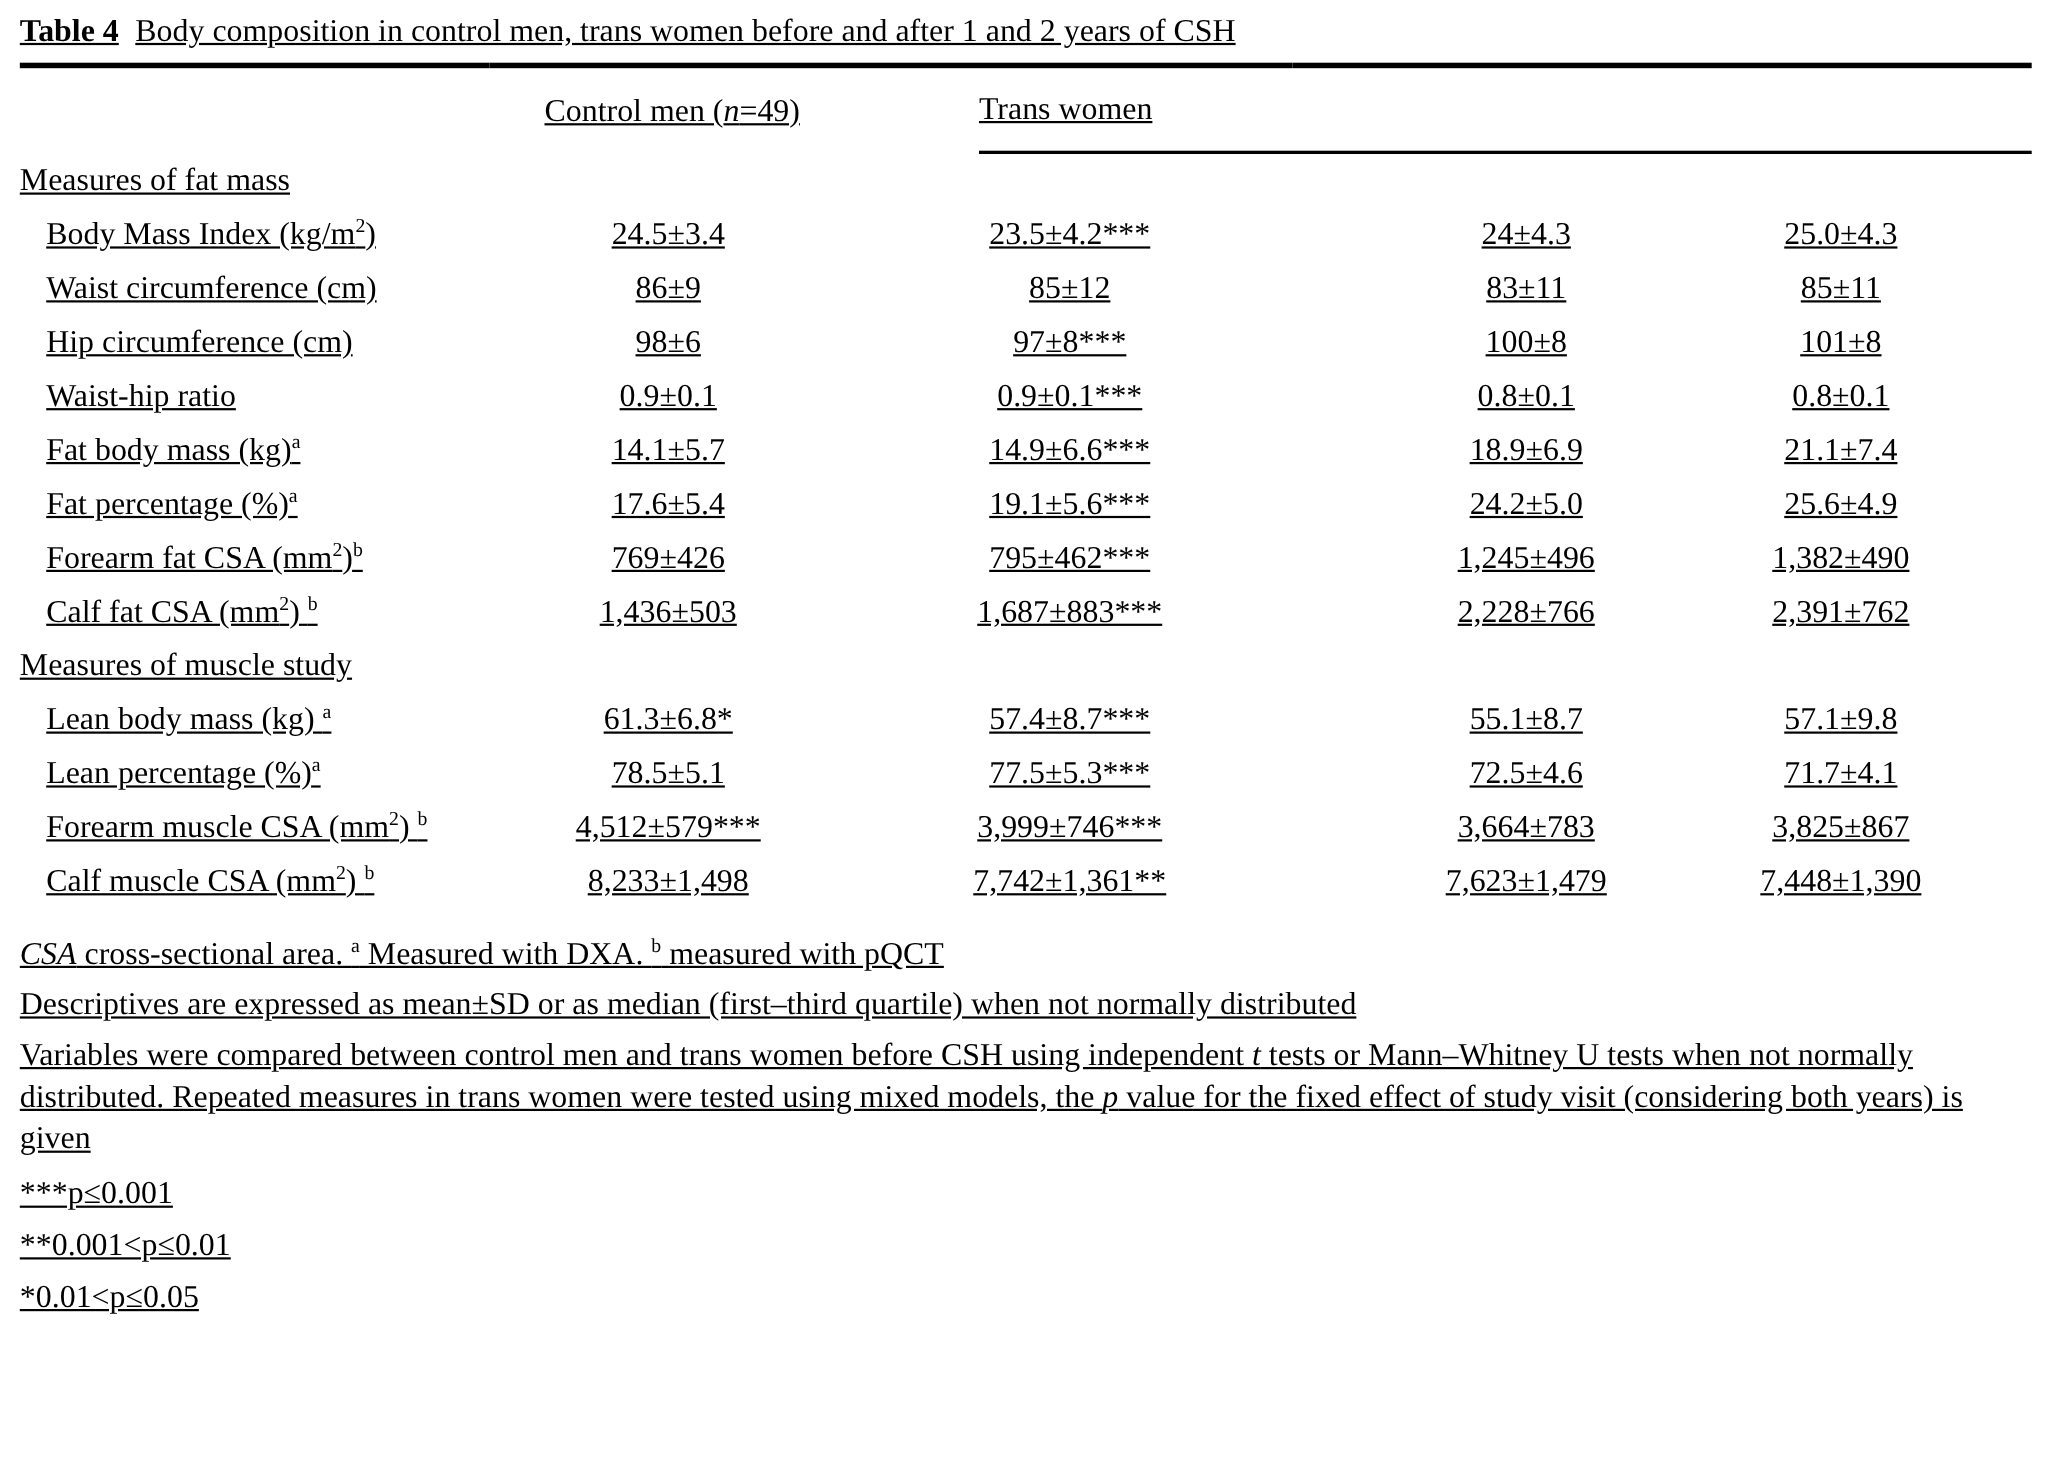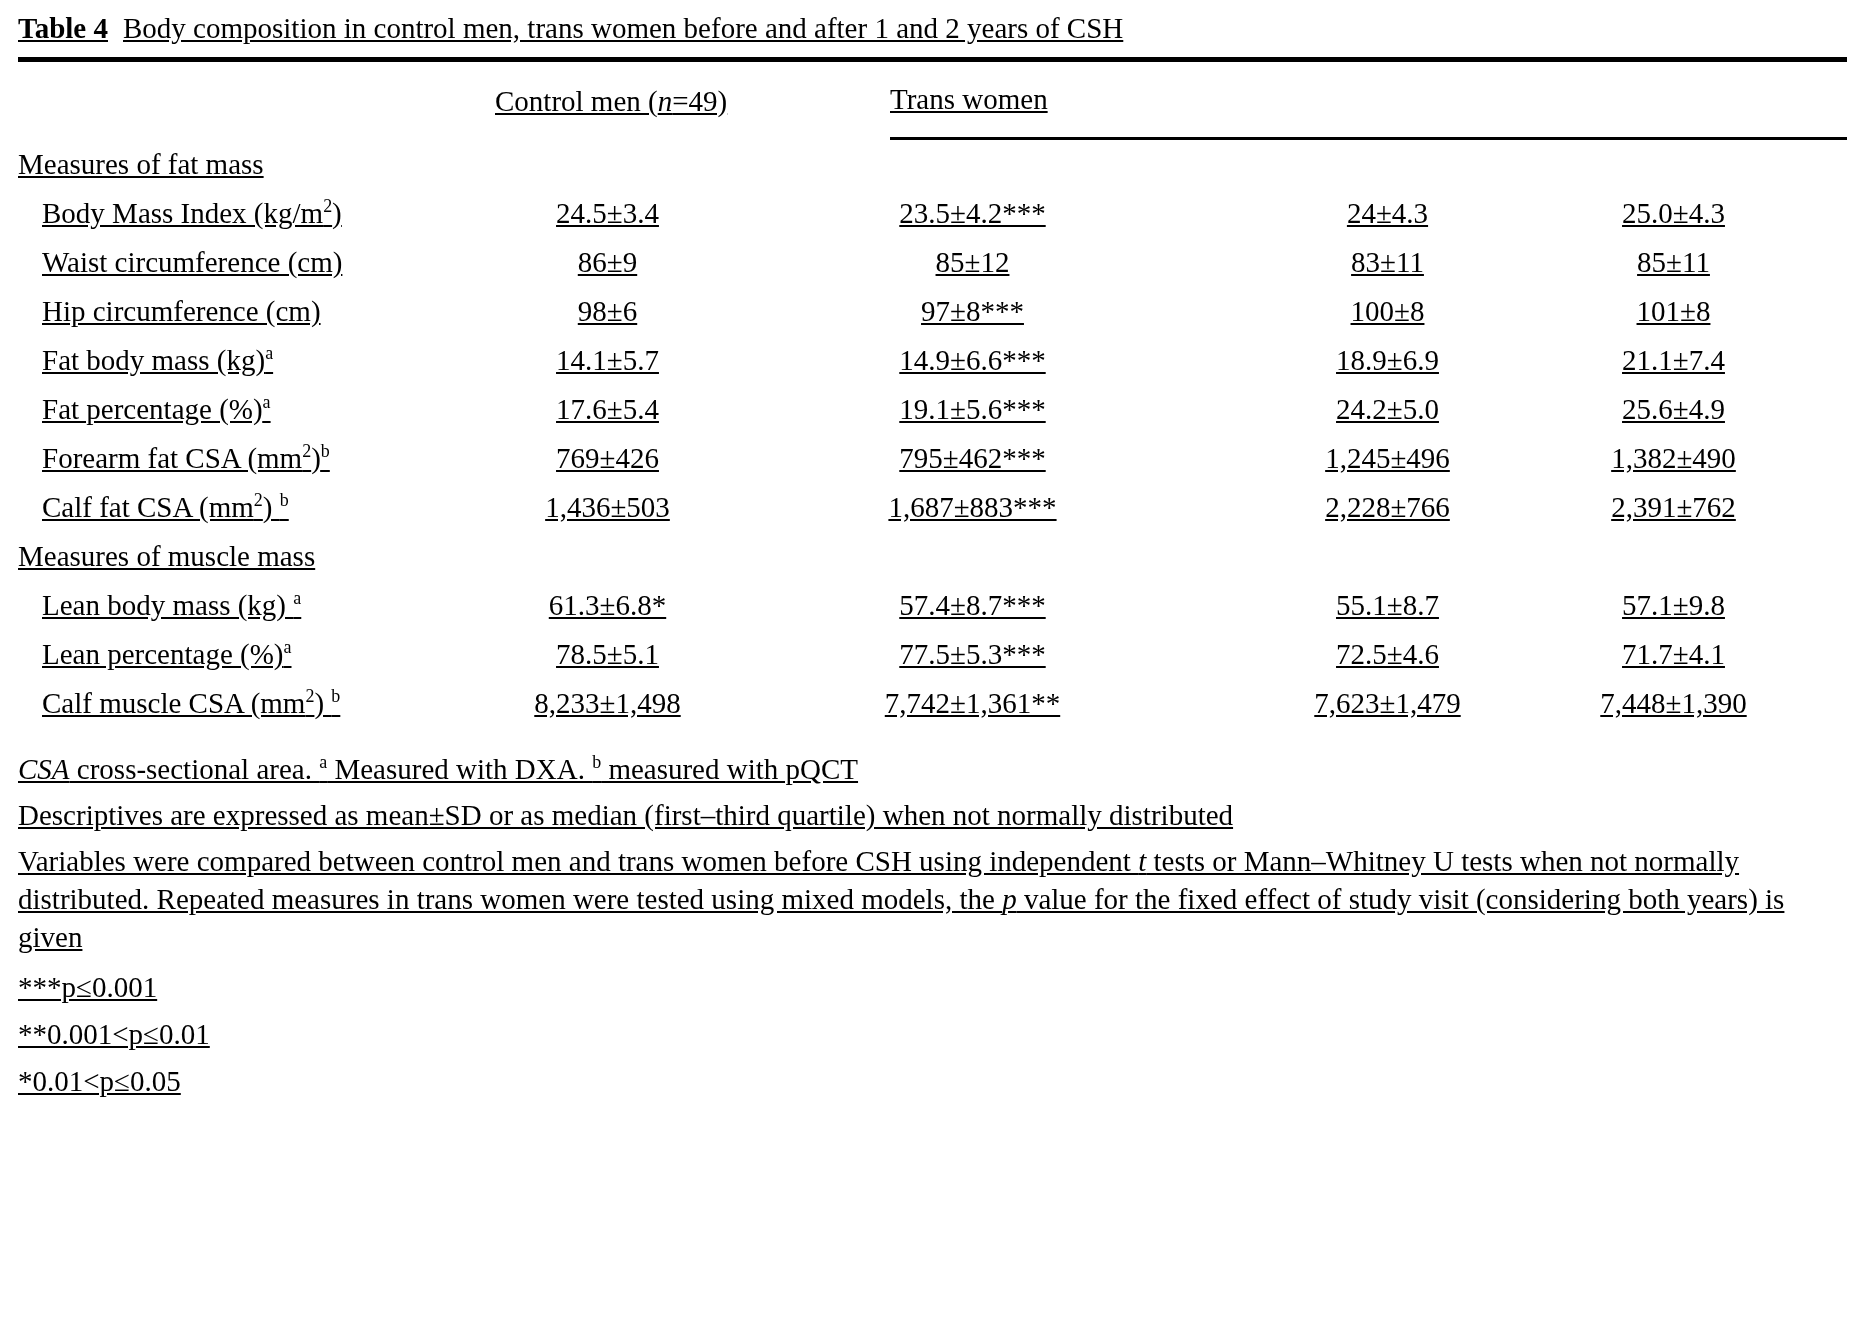--- a/index.html
+++ b/index.html
@@ -85,20 +85,27 @@
           <td class="v c4">85±11</td>
         </tr>
         <tr class="data-row">
           <td class="rowlabel">Hip circumference (cm)</td>
           <td class="v c1">98±6</td>
           <td class="v c2">97±8***</td>
           <td class="v c3">100±8</td>
           <td class="v c4">101±8</td>
         </tr>
         <tr class="data-row">
+          <td class="rowlabel">Waist-hip ratio</td>
+          <td class="v c1">0.9±0.1</td>
+          <td class="v c2">0.9±0.1***</td>
+          <td class="v c3">0.8±0.1</td>
+          <td class="v c4">0.8±0.1</td>
+        </tr>
+        <tr class="data-row">
           <td class="rowlabel">Fat body mass (kg)<sup>a</sup></td>
           <td class="v c1">14.1±5.7</td>
           <td class="v c2">14.9±6.6***</td>
           <td class="v c3">18.9±6.9</td>
           <td class="v c4">21.1±7.4</td>
         </tr>
         <tr class="data-row">
           <td class="rowlabel">Fat percentage (%)<sup>a</sup></td>
           <td class="v c1">17.6±5.4</td>
           <td class="v c2">19.1±5.6***</td>
@@ -113,35 +120,42 @@
           <td class="v c4">1,382±490</td>
         </tr>
         <tr class="data-row">
           <td class="rowlabel">Calf fat CSA (mm<sup>2</sup>) <sup>b</sup></td>
           <td class="v c1">1,436±503</td>
           <td class="v c2">1,687±883***</td>
           <td class="v c3">2,228±766</td>
           <td class="v c4">2,391±762</td>
         </tr>
         <tr class="section-row">
-          <td colspan="5">Measures of muscle mass</td>
+          <td colspan="5">Measures of muscle study</td>
         </tr>
         <tr class="data-row">
           <td class="rowlabel">Lean body mass (kg) <sup>a</sup></td>
           <td class="v c1">61.3±6.8*</td>
           <td class="v c2">57.4±8.7***</td>
           <td class="v c3">55.1±8.7</td>
           <td class="v c4">57.1±9.8</td>
         </tr>
         <tr class="data-row">
           <td class="rowlabel">Lean percentage (%)<sup>a</sup></td>
           <td class="v c1">78.5±5.1</td>
           <td class="v c2">77.5±5.3***</td>
           <td class="v c3">72.5±4.6</td>
           <td class="v c4">71.7±4.1</td>
+        </tr>
+        <tr class="data-row">
+          <td class="rowlabel">Forearm muscle CSA (mm<sup>2</sup>) <sup>b</sup></td>
+          <td class="v c1">4,512±579***</td>
+          <td class="v c2">3,999±746***</td>
+          <td class="v c3">3,664±783</td>
+          <td class="v c4">3,825±867</td>
         </tr>
         <tr class="data-row">
           <td class="rowlabel">Calf muscle CSA (mm<sup>2</sup>) <sup>b</sup></td>
           <td class="v c1">8,233±1,498</td>
           <td class="v c2">7,742±1,361**</td>
           <td class="v c3">7,623±1,479</td>
           <td class="v c4">7,448±1,390</td>
         </tr>
       </tbody>
   </table>

